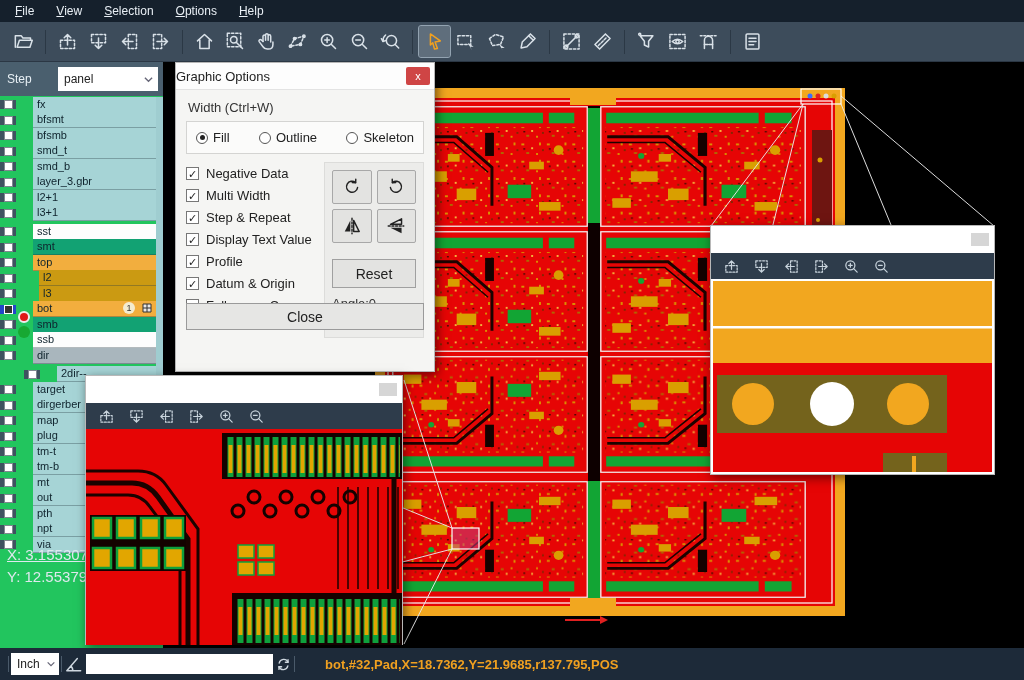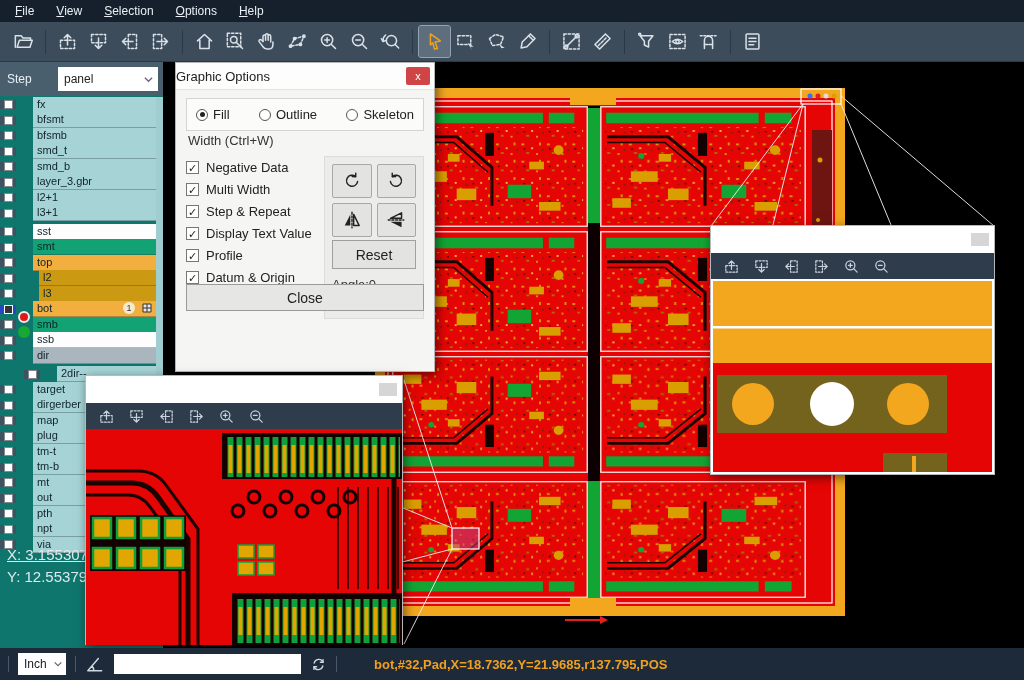--- a/index.html
+++ b/index.html
@@ -14,21 +14,21 @@
   #toolbar{position:absolute;left:0;top:22px;width:1024px;height:40px;background:var(--toolbar,#3d4c5b);
     display:flex;align-items:center;z-index:50;padding-left:8px;border-bottom:1px solid #2b3744;}
   .tb-btn{width:31px;height:31px;display:flex;align-items:center;justify-content:center;background:transparent;
     border:none;border-radius:2px;color:#d9e1e8;padding:0;}
   .tb-btn.active{background:#5f6e7c;outline:1px solid #93a3b1;color:var(--accent_orange,#f0a020);}
   .icw{display:inline-flex;}
   .tb-btn .icw{width:21px;height:21px;}
   .ic{width:100%;height:100%;}
   .tb-sep{width:1px;height:24px;background:#2b3845;margin:0 6px;flex:none;}
   
-  #sidebar{position:absolute;left:0;top:62px;width:163px;height:586px;background:#0f766e;z-index:20;}
+  #sidebar{position:absolute;left:0;top:62px;width:163px;height:586px;background:#22c55e;z-index:20;}
   #step-row{height:34px;background:#4a5f6e;position:relative;}
   #step-label{position:absolute;left:7px;top:0;line-height:34px;font-size:12px;color:#e8f0f5;}
   #step-combo{position:absolute;left:34px;top:5px;right:5px;height:24px;background:#fff;display:flex;
     align-items:center;font-size:12px;color:#222;padding-left:6px;margin-left:24px;}
   #step-combo .chev{position:absolute;right:3px;top:6px;width:13px;height:13px;color:#667;}
   #layer-rows{position:absolute;left:0;top:35px;right:0;}
   #side-scroll{position:absolute;right:0;top:35px;width:7px;height:458px;background:#9fcdd0;}
   .srow{display:flex;height:15.5px;align-items:center;}
   .cbcell{width:16px;background:#3f5260;display:flex;align-items:center;justify-content:center;flex:none;}
   .cbcell.sel{background:#2247c8;}
@@ -65,38 +65,38 @@
   #dlg-cols{display:flex;gap:8px;margin-top:8px;}
   #chk-list{flex:1;}
   .chk-item{display:flex;align-items:center;gap:7px;font-size:13px;color:#222;height:22px;}
   .chk{width:13px;height:13px;background:#fff;border:1px solid #777;font-size:11px;line-height:12px;
     text-align:center;color:#222;flex:none;}
   #xform-panel{width:100px;background:#ececea;border:1px solid #dcdcda;padding:7px 7px;flex:none;}
   #xform-grid{display:grid;grid-template-columns:1fr 1fr;gap:5px;}
   .xf-btn{height:34px;background:#e3e3e1;border:1px solid #a8a8a8;border-radius:2px;display:flex;
     align-items:center;justify-content:center;color:#222;padding:0;}
   .xf-btn .icw{width:20px;height:20px;}
-  #reset-btn{width:100%;height:29px;margin-top:3px;background:#e3e3e1;border:1px solid #a0a0a0;
+  #reset-btn{width:100%;height:29px;margin-top:16px;background:#e3e3e1;border:1px solid #a0a0a0;
     font-size:14px;color:#222;font-family:"Liberation Sans",sans-serif;}
   #angle-text,#mirror-text{font-size:13px;color:#333;margin-top:8px;}
   #mirror-text{margin-top:4px;}
   #close-btn{position:absolute;left:10px;right:10px;bottom:8px;height:27px;background:#e6e6e4;
     border:1px solid #9a9a9a;font-size:14px;color:#222;font-family:"Liberation Sans",sans-serif;}
   
   .popup{position:absolute;background:#fff;border:1px solid #b8b8b8;box-shadow:2px 3px 10px rgba(0,0,0,.5);z-index:30;}
   #popup1{left:85px;top:375px;width:318px;height:270px;}
   #popup2{left:710px;top:225px;width:285px;height:250px;}
   .ptitle{height:27px;background:#fff;position:relative;}
   .pbtn{position:absolute;right:5px;top:7px;width:18px;height:13px;background:#d6d6d6;border:none;padding:0;}
   .ptoolbar{height:26px;background:#2e3c4b;display:flex;align-items:center;gap:13px;padding-left:12px;color:#c9d4dd;}
   .ptoolbar .icw{width:17px;height:17px;}
   .pcontent{position:relative;overflow:hidden;}
   
   #statusbar{position:absolute;left:0;top:648px;width:1024px;height:32px;background:var(--statusbar,#1d2a39);
-    display:flex;align-items:center;z-index:50;padding-left:8px;gap:9px;}
+    display:flex;align-items:center;z-index:50;padding-left:8px;gap:2px;}
   .sb-sep{width:1px;height:16px;background:#4a5a6a;flex:none;}
   #unit-combo{width:48px;height:22px;background:#fff;display:flex;align-items:center;position:relative;
     font-size:12px;color:#222;padding-left:6px;flex:none;}
   #unit-combo .chev{position:absolute;right:2px;top:5px;width:12px;height:12px;color:#667;}
   #angle-ic{width:20px;height:20px;color:#cfd8e0;display:inline-flex;flex:none;}
   #cmd-input{width:187px;height:20px;background:#fff;border:none;padding:0 5px;font-size:12px;
     font-family:"Liberation Sans",sans-serif;flex:none;}
   #sync-ic{width:17px;height:17px;color:#cfd8e0;display:inline-flex;flex:none;}
   #sel-info{color:var(--accent_orange,#f0a020);font-size:13px;font-weight:bold;white-space:nowrap;padding-left:28px;}
 </style>
@@ -623,35 +623,35 @@
 </div>
 <div id="coord-x">X: 3.155307</div>
 <div id="coord-y">Y: 12.553794</div>
 
 <div id="dialog">
   <div id="dialog-title">
     <div class="t">Graphic Options</div>
     <button id="dialog-close">x</button>
   </div>
   <div id="dialog-body">
+    <div id="width-label">Width (Ctrl+W)</div>
     <div id="radio-box">
         <label class="radio-item">
           <span class="radio sel"></span>
           <span>Fill</span>
         </label>
         <label class="radio-item">
           <span class="radio"></span>
           <span>Outline</span>
         </label>
         <label class="radio-item">
           <span class="radio"></span>
           <span>Skeleton</span>
         </label>
       </div>
-    <div id="width-label">Width (Ctrl+W)</div>
     <div id="dlg-cols">
       <div id="chk-list">
           <label class="chk-item">
             <span class="chk">✓</span>
             <span>Negative Data</span>
           </label>
           <label class="chk-item">
             <span class="chk">✓</span>
             <span>Multi Width</span>
           </label>

